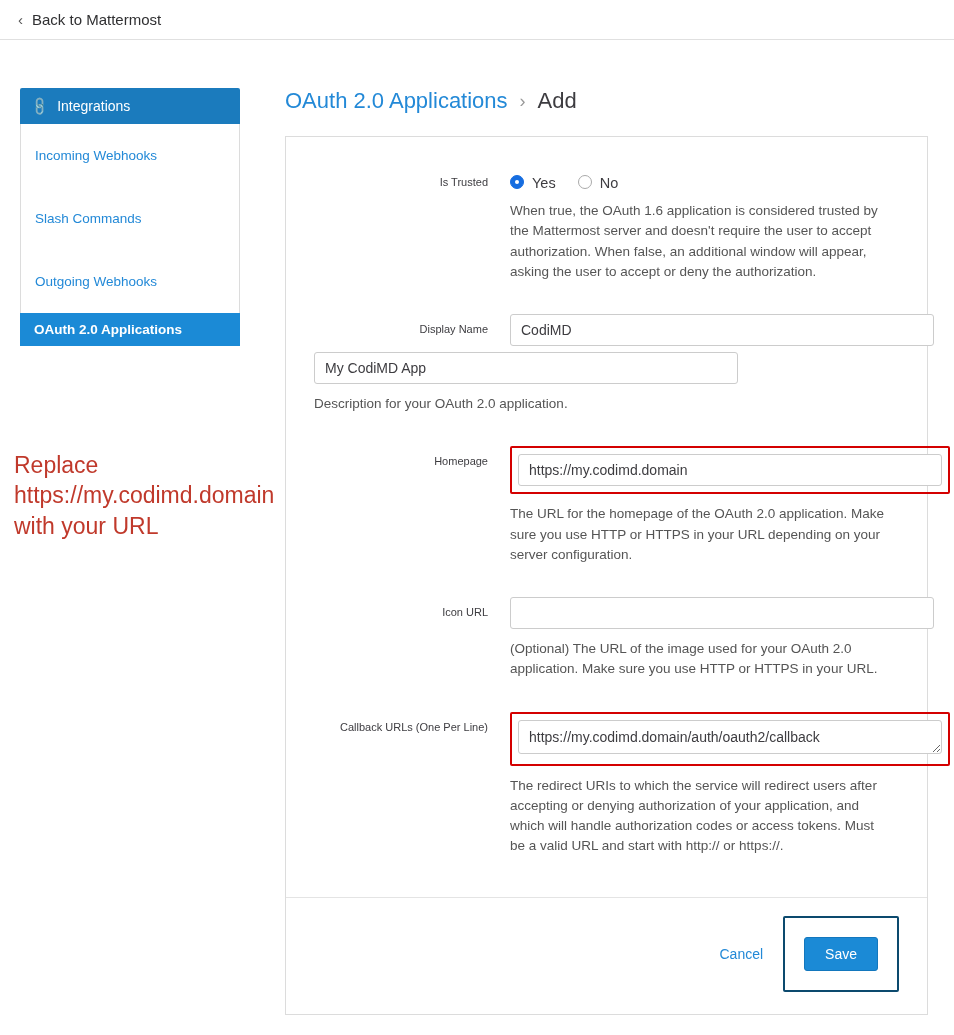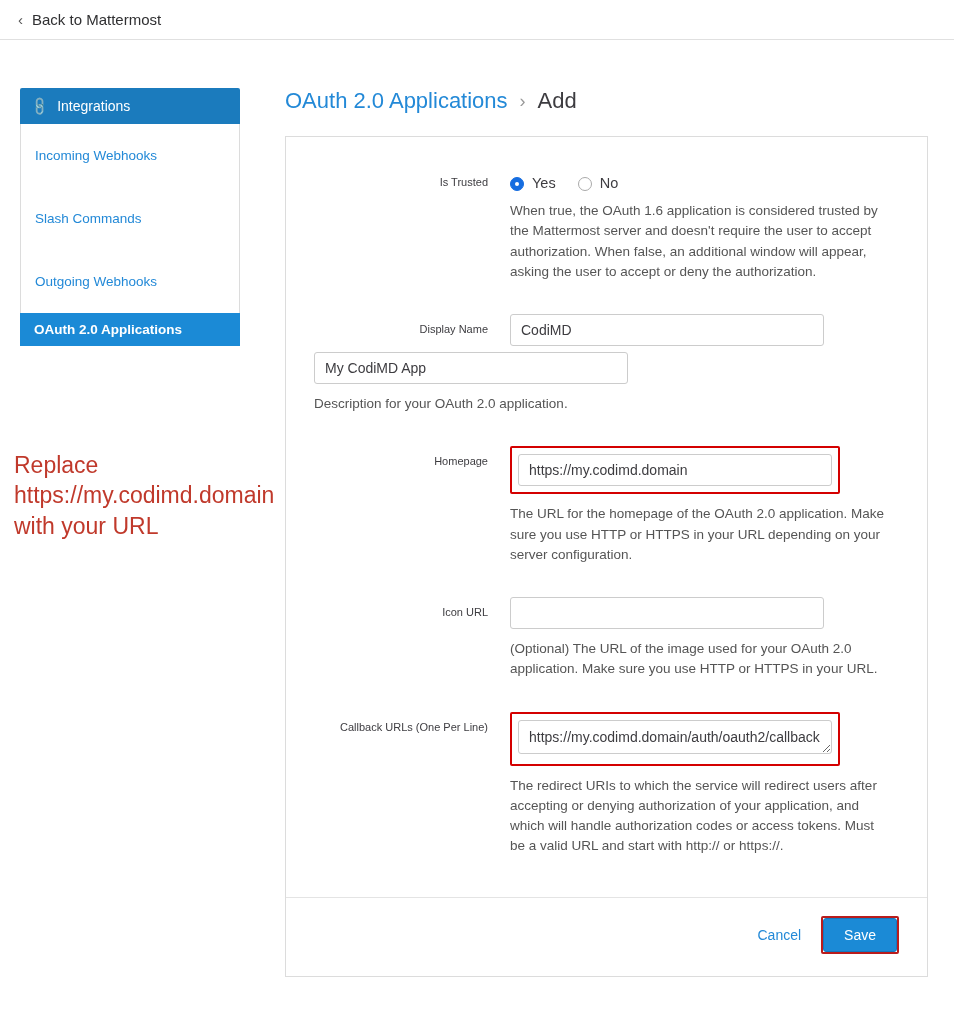--- a/index.html
+++ b/index.html
@@ -120,21 +120,21 @@
     line-height: 1.35;
   }
   .row .field { flex: 1; min-width: 0; }
   .radio-line {
     display: flex;
     align-items: center;
     padding-top: 8px;
   }
   .radio-wrap {
     display: flex;
-    align-items: flex-end;
+    align-items: flex-start;
     margin-right: 22px;
     cursor: pointer;
     font-size: 14.5px;
   }
   .radio {
     width: 14px;
     height: 14px;
     border-radius: 50%;
     border: 1px solid #aaa;
     margin-right: 8px;
@@ -155,21 +155,21 @@
     left: 4px; top: 4px;
   }
   .help {
     font-size: 13.5px;
     color: #555;
     line-height: 1.5;
     margin: 10px 0 26px 0;
     max-width: 378px;
   }
   input.txt, textarea.txt {
-    width: 314px;
+    width: 424px;
     font-size: 14px;
     font-family: "Liberation Sans", sans-serif;
     color: #3d3c40;
     padding: 7px 10px;
     border: 1px solid #cccccc;
     border-radius: 3px;
     background: #fff;
     outline: none;
   }
   textarea.txt {
@@ -216,22 +216,22 @@
     background: #1b8ad6;
     color: #fff;
     border: 1px solid #1377bd;
     border-radius: 3px;
     font-size: 14px;
     padding: 8px 20px;
     cursor: pointer;
     font-family: "Liberation Sans", sans-serif;
   }
   .save-wrap {
-    border: 2px solid #b91c1c;
-    padding: 0;
+    border: 2px solid #0c4a6e;
+    padding: 19px;
     border-radius: 2px;
     display: inline-block;
   }
 </style>
 </head>
 <body>
 
 <div class="topbar">
   <a class="back-link">
     <span class="chev">‹</span>

